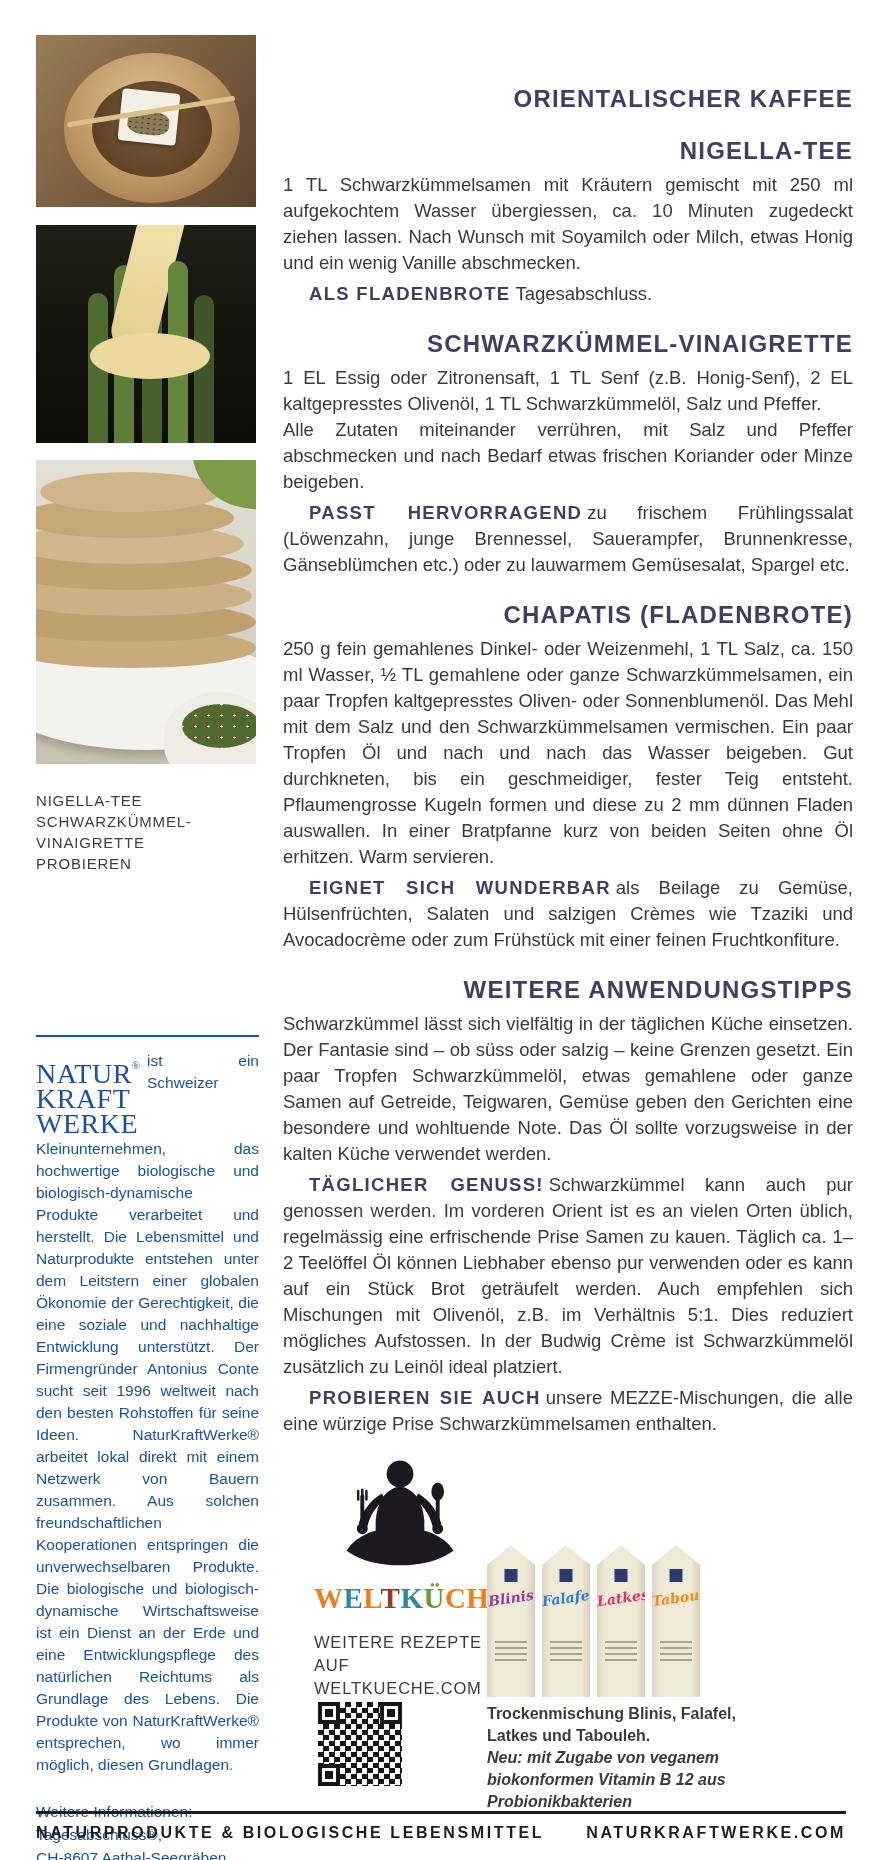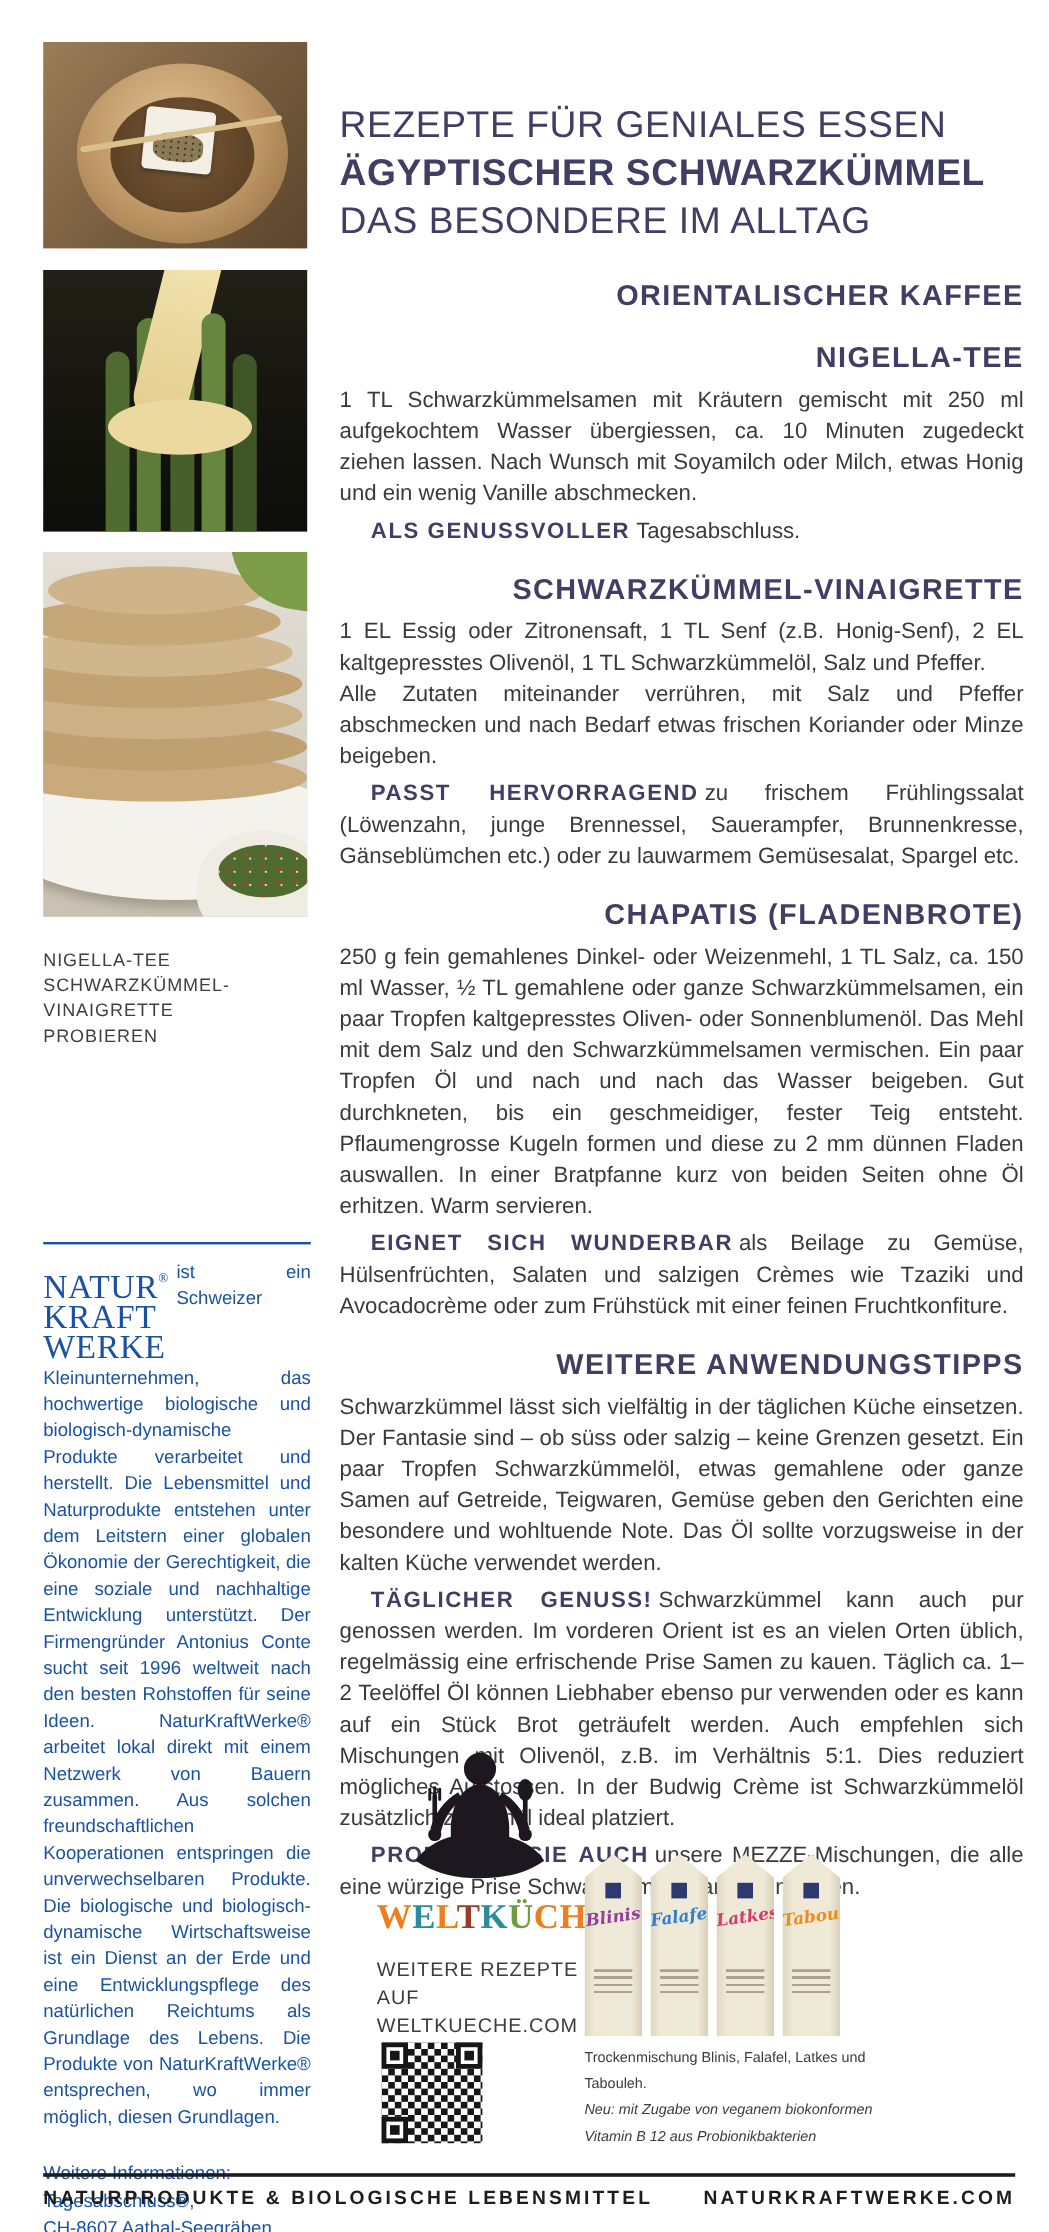--- a/index.html
+++ b/index.html
@@ -77,21 +77,21 @@
   .qr-f.tl{left:0;top:0;} .qr-f.tr{right:0;top:0;} .qr-f.bl{left:0;bottom:0;}
   
   .bags{position:absolute;left:487px;top:1545px;width:214px;display:flex;gap:7px;}
   .bag{width:48px;height:152px;background:linear-gradient(90deg,#ded6c0 0%,#efe9d8 18%,#efe9d8 82%,#d8cfb8 100%);
     clip-path:polygon(0 13%,50% 0,100% 13%,100% 100%,0 100%);position:relative;}
   .bag-mark{position:absolute;left:50%;top:24px;transform:translateX(-50%);width:13px;height:13px;background:#2e3a6e;}
   .bag-name{position:absolute;left:0;right:0;top:46px;text-align:center;font-family:"DejaVu Serif",serif;
     font-style:italic;font-weight:bold;font-size:14px;line-height:15px;transform:rotate(-8deg);}
   .bag-lines{position:absolute;left:8px;right:8px;top:96px;height:22px;
     background:repeating-linear-gradient(#a9a28c 0 2px,transparent 2px 6px);}
-  .bag-cap{position:absolute;left:487px;top:1703px;width:250px;font-size:12px;line-height:22px;color:#3b3b3b;}
+  .bag-cap{position:absolute;left:487px;top:1703px;width:250px;font-size:16px;line-height:22px;color:#3b3b3b;font-weight:bold;}
   .bag-cap .note{font-style:italic;}
   
   .footer-rule{position:absolute;left:36px;right:28px;top:1811px;border-top:3px solid #1d1d1d;}
   .footer{position:absolute;left:36px;right:28px;top:1824px;display:flex;justify-content:space-between;
     font-weight:bold;font-size:16px;letter-spacing:2.6px;color:#1d1d1d;}
 </style>
 </head>
 <body>
 
 <div class="left-col">
@@ -142,34 +142,29 @@
   <div class="about-text">ist ein Schweizer Kleinunternehmen, das hochwertige biologische und biologisch-dynamische Produkte verarbeitet und herstellt. Die Lebensmittel und Naturprodukte entstehen unter dem Leitstern einer globalen Ökonomie der Gerechtigkeit, die eine soziale und nachhaltige Entwicklung unterstützt. Der Firmengründer Antonius Conte sucht seit 1996 weltweit nach den besten Rohstoffen für seine Ideen. NaturKraftWerke® arbeitet lokal direkt mit einem Netzwerk von Bauern zusammen. Aus solchen freundschaftlichen Kooperationen entspringen die unverwechselbaren Produkte. Die biologische und biologisch-dynamische Wirtschaftsweise ist ein Dienst an der Erde und eine Entwicklungspflege des natürlichen Reichtums als Grundlage des Lebens. Die Produkte von NaturKraftWerke® entsprechen, wo immer möglich, diesen Grundlagen.</div>
   <div class="contact">
     <div>Weitere Informationen:</div>
     <div>Tagesabschluss®,</div>
     <div>CH-8607 Aathal-Seegräben,</div>
 
   </div>
 </div>
 
 <div class="right-col">
-  <div class="title">
-    <div>REZEPTE FÜR GENIALES ESSEN</div>
-    <div class="bold">ÄGYPTISCHER SCHWARZKÜMMEL</div>
-    <div>DAS BESONDERE IM ALLTAG</div>
-  </div>
 
   <div class="sec">
     <h2>ORIENTALISCHER KAFFEE</h2>
   </div>
 
   <div class="sec">
     <h2>NIGELLA-TEE</h2>
     <p>1 TL Schwarzkümmelsamen mit Kräutern gemischt mit 250 ml aufgekochtem Wasser übergiessen, ca. 10 Minuten zugedeckt ziehen lassen. Nach Wunsch mit Soyamilch oder Milch, etwas Honig und ein wenig Vanille abschmecken.</p>
-    <p class="tip"><span class="lead">ALS GENUSSVOLLER</span><span>Tagesabschluss.</span></p>
+    <p class="tip"><span class="lead">ALS FLADENBROTE</span><span>Tagesabschluss.</span></p>
   </div>
 
   <div class="sec">
     <h2>SCHWARZKÜMMEL-VINAIGRETTE</h2>
     <p>1 EL Essig oder Zitronensaft, 1 TL Senf (z.B. Honig-Senf), 2 EL kaltgepresstes Olivenöl, 1 TL Schwarzkümmelöl, Salz und Pfeffer.</p>
     <p>Alle Zutaten miteinander verrühren, mit Salz und Pfeffer abschmecken und nach Bedarf etwas frischen Koriander oder Minze beigeben.</p>
     <p class="tip"><span class="lead">PASST HERVORRAGEND</span><span>zu frischem Frühlingssalat (Löwenzahn, junge Brennessel, Sauerampfer, Brunnenkresse, Gänseblümchen etc.) oder zu lauwarmem Gemüsesalat, Spargel etc.</span></p>
   </div>
 
   <div class="sec">

